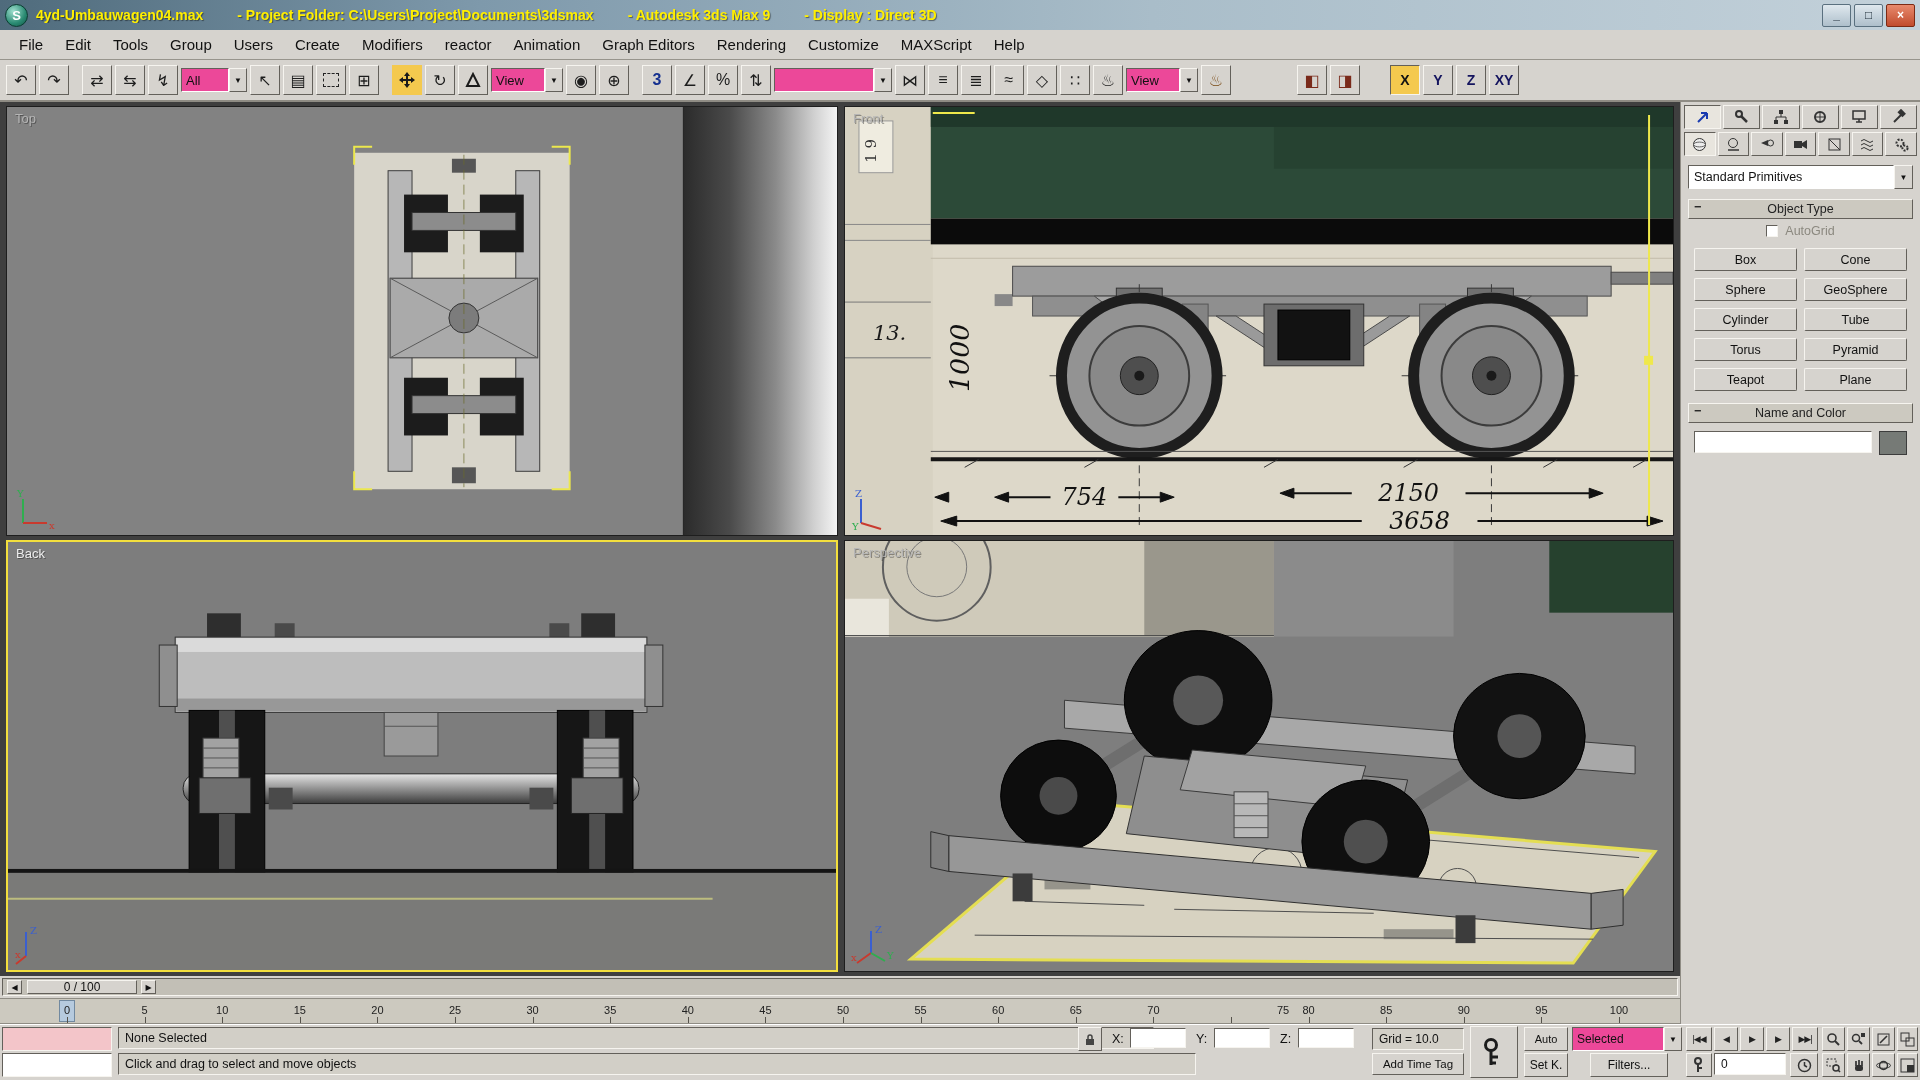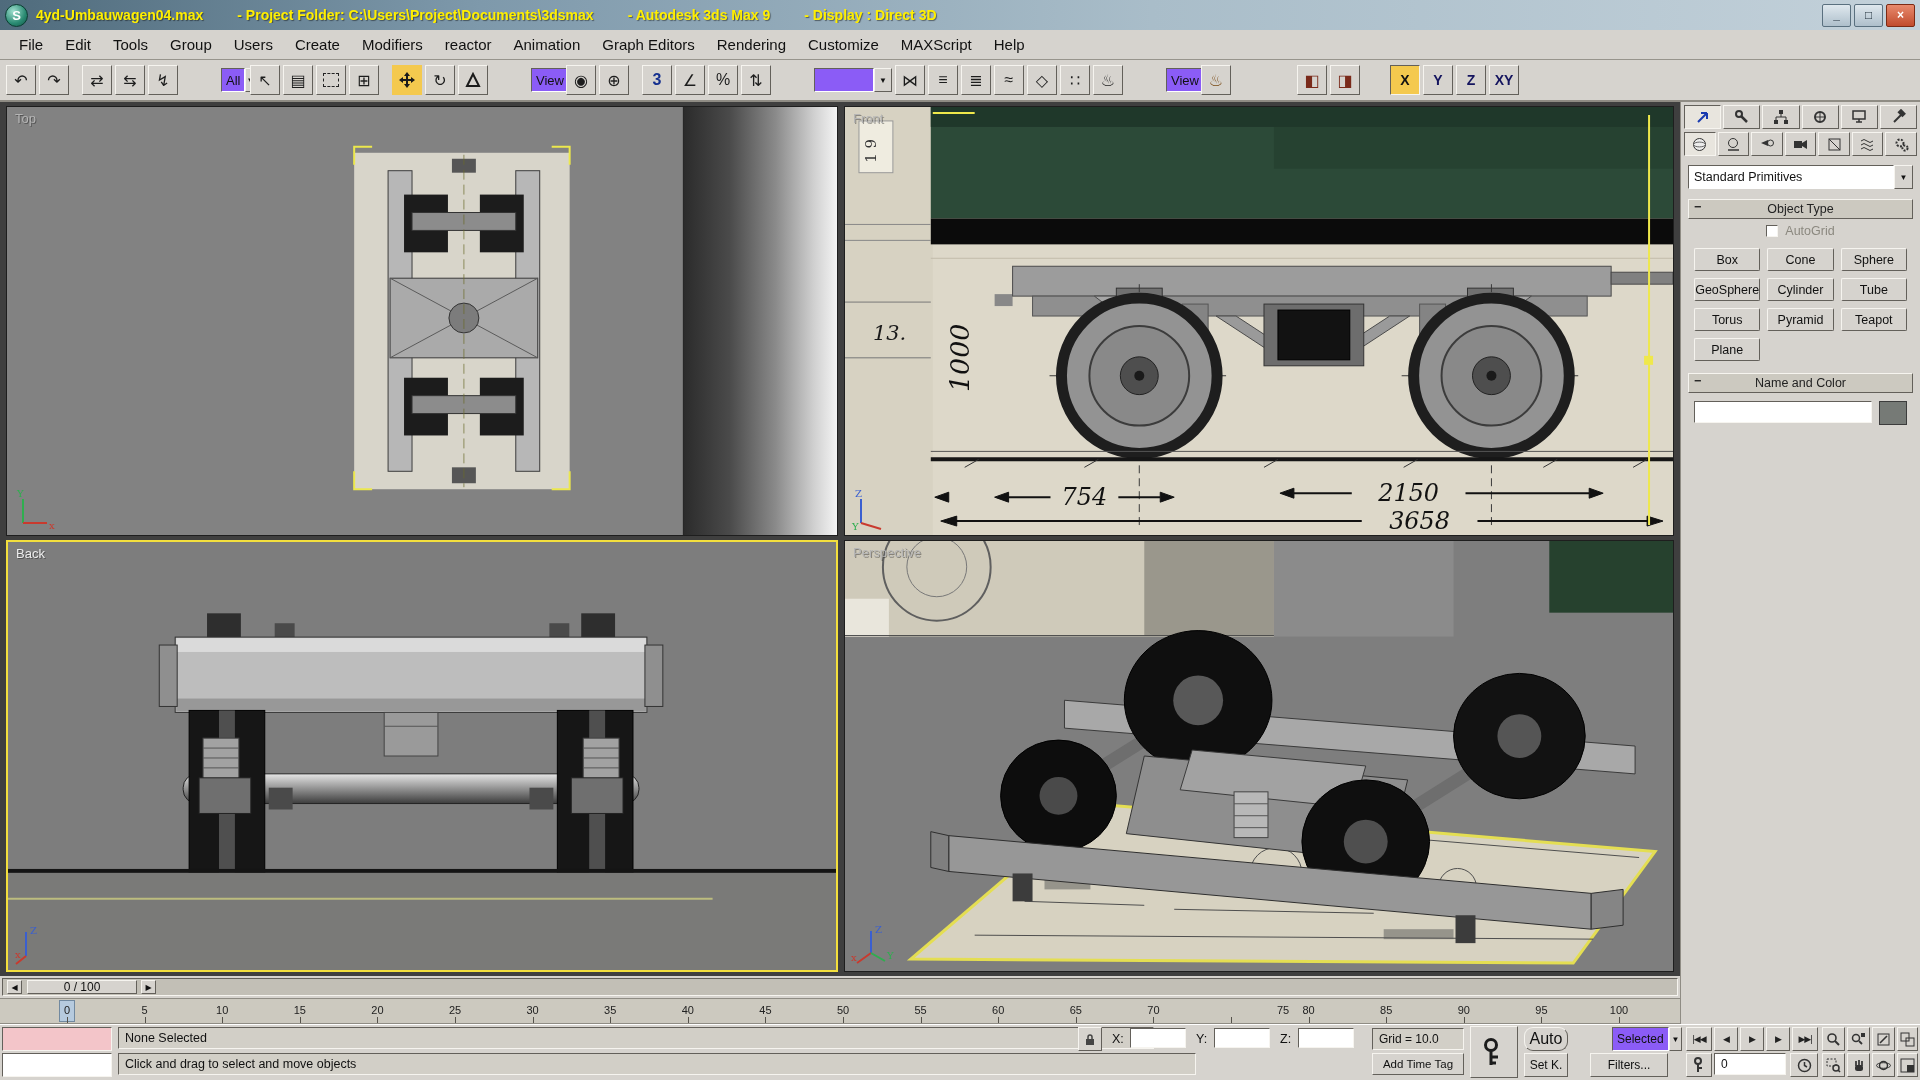--- a/index.html
+++ b/index.html
@@ -27,22 +27,22 @@
     padding-left:8px;box-sizing:border-box;border-bottom:1px solid #97948c;font-size:15px;}
   .menu-item{padding:5px 11px;white-space:nowrap;}
   
   .toolbar{position:absolute;left:0;top:60px;width:1920px;height:42px;background:#d6d3ce;display:flex;align-items:center;
     padding:0 6px;box-sizing:border-box;border-bottom:2px solid #8f8c84;gap:3px;}
   .tbtn{width:30px;height:30px;flex:0 0 auto;display:flex;align-items:center;justify-content:center;
     font-size:16px;color:#1d1d1d;}
   .tbtn.active{background:#f4c94e;border-color:#63605a #f6f4ef #f6f4ef #63605a;}
   .tsep{width:7px;height:30px;flex:0 0 auto;}
   .tdrop{height:24px;display:flex;align-items:center;font-size:13px;flex:0 0 auto;}
-  .tdrop .txt{background:#8b5cf6;height:100%;display:flex;align-items:center;padding:6px 4px;flex:1;
-    border:1px solid;border-color:#63605a #fff #fff #63605a;box-sizing:border-box;margin-left:40px;}
+  .tdrop .txt{background:#ec4899;height:100%;display:flex;align-items:center;padding:6px 4px;flex:1;
+    border:1px solid;border-color:#63605a #fff #fff #63605a;box-sizing:border-box;}
   .tdrop .arr{width:18px;height:100%;display:flex;align-items:center;justify-content:center;font-size:8px;}
   .dashbox{width:14px;height:12px;border:1px dashed #222;}
   .axisbtn{width:30px;height:30px;display:flex;align-items:center;justify-content:center;font-weight:bold;
     font-size:14px;color:#14145e;}
   .axisbtn.active{background:#f4c94e;border-color:#63605a #f6f4ef #f6f4ef #63605a;color:#111;}
   
   .workspace{position:absolute;left:0;top:102px;width:1680px;height:874px;background:#3f3f3f;}
   .vp{position:absolute;background:#7d7d7d;border:1px solid #1e1e1e;box-sizing:border-box;overflow:hidden;}
   .vp.active{border:2px solid #f3df3d;}
   .vpsvg{position:absolute;left:0;top:0;width:100%;height:100%;}
@@ -56,21 +56,21 @@
   .cp-ic{flex:1;height:24px;display:flex;align-items:center;justify-content:center;}
   .cp-drop{margin:9px 7px 0;height:24px;display:flex;font-size:12.5px;}
   .cp-drop .txt{flex:1;background:#fff;border:1px solid;border-color:#63605a #fff #fff #63605a;
     display:flex;align-items:center;padding:6px 5px;box-sizing:border-box;}
   .cp-drop .arr{width:19px;display:flex;align-items:center;justify-content:center;font-size:8px;}
   .rollout{margin:10px 7px 0;height:20px;position:relative;display:flex;align-items:center;justify-content:center;
     font-size:12.5px;color:#222;background:#ccc9c0;}
   .rollout .minus{position:absolute;left:5px;top:0;font-weight:bold;}
   .autogrid{height:24px;display:flex;align-items:center;justify-content:center;gap:7px;font-size:12.5px;color:#8b887f;}
   .checkbox{width:12px;height:12px;}
-  .obj-grid{display:grid;grid-template-columns:1fr 1fr 1fr;gap:7px 7px;padding:5px 13px 2px;}
+  .obj-grid{display:grid;grid-template-columns:1fr 1fr;gap:7px 7px;padding:5px 13px 2px;}
   .obj-btn{height:23px;display:flex;align-items:center;justify-content:center;font-size:12.5px;border-radius:2px;}
   .name-row{display:flex;gap:7px;padding:8px 13px;}
   .name-input{flex:1;height:22px;font-size:12px;padding:0 4px;outline:none;}
   .swatch{width:28px;height:24px;background:#767a76;border:1px solid #3c3c3c;box-sizing:border-box;}
   
   .timeslider{position:absolute;left:0;top:976px;width:1680px;height:22px;background:#d6d3ce;display:flex;
     align-items:center;padding:1px 2px;box-sizing:border-box;}
   .ts-track{position:relative;flex:1;height:18px;background:#c2bfb6;border:1px solid;
     border-color:#63605a #f6f4ef #f6f4ef #63605a;box-sizing:border-box;}
   .ts-btn{position:absolute;top:1px;width:15px;height:14px;font-size:8px;display:flex;align-items:center;justify-content:center;}
@@ -636,21 +636,21 @@
           <path d="M5 7 V5 a2 2 0 0 1 4 0 V7" fill="none" stroke="#444" stroke-width="1.5"></path>
         </svg>
     </div>
     <div class="abs slabel" style="left:1112px;top:3px;">X:</div>
     <input class="abs sunken coordfield" style="left: 1130px; top: 3px; width: 56px;" value="">
     <div class="abs slabel" style="left:1196px;top:3px;">Y:</div>
     <input class="abs sunken coordfield" style="left: 1214px; top: 3px; width: 56px;" value="">
     <div class="abs slabel" style="left:1280px;top:3px;">Z:</div>
     <input class="abs sunken coordfield" style="left: 1298px; top: 3px; width: 56px;" value="">
     <div class="abs sunkeng statfield" style="left:1372px;top:3px;width:92px;font-size:12px;">Grid = 10.0</div>
-    <div class="abs raised" style="left:1524px;top:2px;width:44px;height:24px;display:flex;align-items:center;justify-content:center;font-size:16px;border-radius:9px;">Auto</div>
+    <div class="abs raised" style="left:1524px;top:2px;width:44px;height:24px;display:flex;align-items:center;justify-content:center;font-size:11px;">Auto</div>
     <div class="abs tdrop" style="left:1572px;top:2px;width:110px;height:24px;">
       <span class="txt" style="font-size:12px">Selected</span>
       <span class="arr raised">▼</span>
     </div>
     <div class="abs raised pbtn" style="left:1686px;top:2px;width:26px;height:24px;">|◀◀</div>
     <div class="abs raised pbtn" style="left:1714px;top:2px;width:24px;height:24px;">◀</div>
     <div class="abs raised pbtn" style="left:1740px;top:2px;width:24px;height:24px;">▶</div>
     <div class="abs raised pbtn" style="left:1766px;top:2px;width:24px;height:24px;">▶</div>
     <div class="abs raised pbtn" style="left:1792px;top:2px;width:26px;height:24px;">▶▶|</div>
     <div class="abs raised navbtn" style="left:1822px;top:2px;width:23px;height:24px;">

